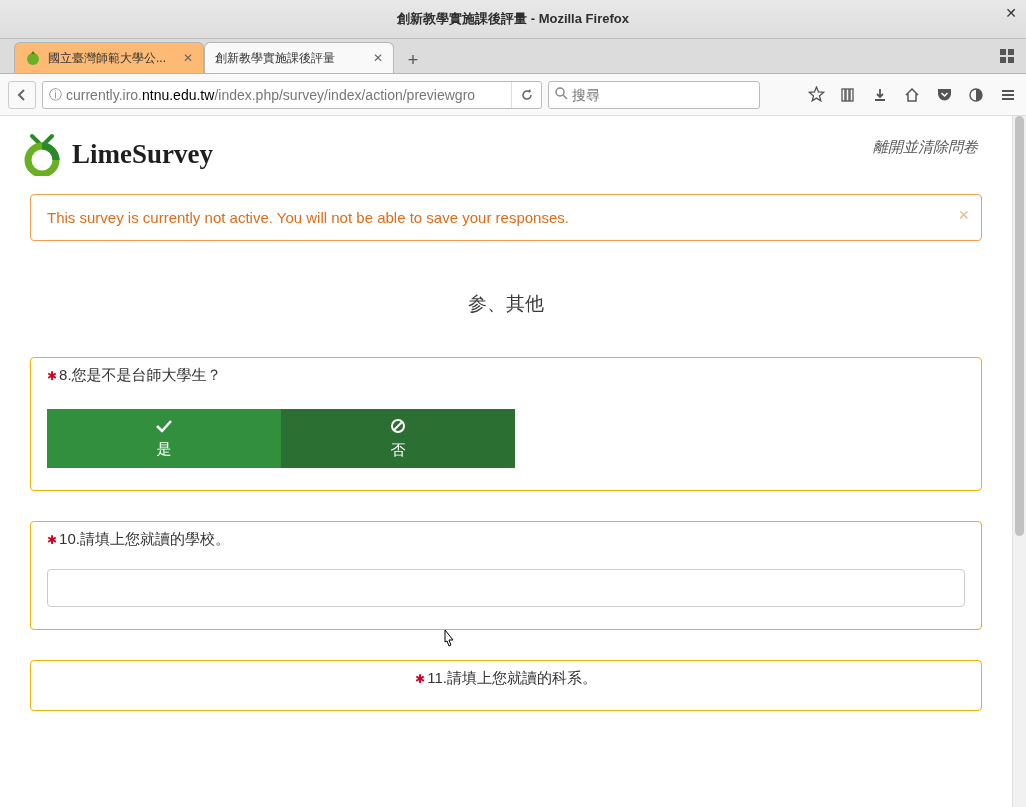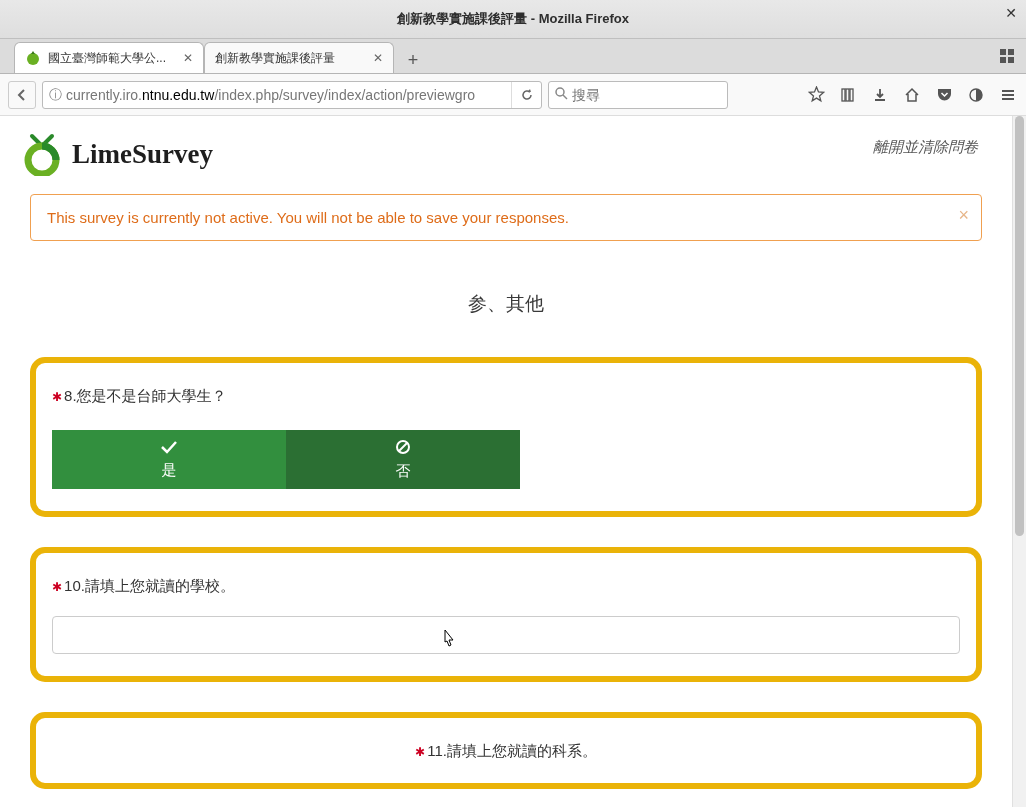--- a/index.html
+++ b/index.html
@@ -6,36 +6,36 @@
 body { font-family: "Helvetica Neue", Helvetica, Arial, sans-serif; font-size: 14px; color: #333; background: #fff; width: 1026px; height: 807px; overflow: hidden; position: relative; }
 
 
 .titlebar { height: 39px; background: linear-gradient(#e8e8e8,#dedede); display: flex; align-items: center; justify-content: center; position: relative; border-bottom: 1px solid #bfbfbf; }
 .titlebar-text { font-weight: bold; font-size: 13px; color: #2e2e2e; }
 .titlebar-close { position: absolute; right: 6px; top: 4px; width: 18px; height: 18px; display: flex; align-items: center; justify-content: center; font-size: 14px; color: #333; cursor: pointer; }
 
 
 .tabstrip { height: 35px; background: #dcdcdc; display: flex; align-items: flex-end; padding-left: 14px; border-bottom: 1px solid #b5b5b5; position: relative; }
 .tab { height: 31px; display: flex; align-items: center; padding: 0 10px; border: 1px solid #b5b5b5; border-bottom: none; border-top-left-radius: 6px; border-top-right-radius: 6px; font-size: 12px; min-width: 190px; max-width: 206px; position: relative; }
-.tab.bg { background: #ffffff; }
+.tab.bg { background: #fdba74; }
 .tab.active { background: #f9f9f9; }
 .tab-favicon { width: 16px; height: 16px; margin-right: 7px; flex-shrink: 0; }
 .tab-label { flex: 1; white-space: nowrap; overflow: hidden; text-overflow: ellipsis; color: #333; }
 .tab-close { margin-left: 6px; font-size: 12px; color: #666; cursor: pointer; }
 .tab-add { width: 30px; height: 26px; display: flex; align-items: center; justify-content: center; font-size: 18px; color: #555; cursor: pointer; margin-left: 4px; }
 .rect-indicator { position: absolute; right: 10px; top: 8px; width: 18px; height: 18px; display:flex; align-items:center; justify-content:center; }
 
 
 .navbar { height: 42px; background: #f9f9f9; display: flex; align-items: center; padding: 0 8px; gap: 6px; border-bottom: 1px solid #ddd; }
 .nav-btn { width: 28px; height: 28px; border: 1px solid #ccc; border-radius: 3px; display: flex; align-items: center; justify-content: center; background: #f9f9f9; color: #666; font-size: 14px; cursor: pointer; }
 .url-container { display:flex; align-items:center; border:1px solid #bbb; border-radius:3px; height:28px; background:#fff; width: 500px; padding-left:6px; }
 .url-info { font-size:13px; color:#888; margin-right:4px; }
 .url-input { flex:1; border:none; outline:none; font-size:14px; color:#333; height:100%; background:transparent; }
 .url-refresh { width:30px; height:100%; border-left:1px solid #ddd; display:flex; align-items:center; justify-content:center; color:#666; cursor:pointer; }
-.search-container { display:flex; align-items:center; border:1px solid #bbb; border-radius:3px; height:28px; background:#fff; width:180px; padding-left:6px; }
+.search-container { display:flex; align-items:center; border:1px solid #bbb; border-radius:3px; height:28px; background:#fff; width:212px; padding-left:6px; }
 .search-icon { color:#888; font-size:13px; margin-right:4px; }
 .search-input { flex:1; border:none; outline:none; font-size:14px; color:#555; background:transparent; }
 .bookmark-btns { display:flex; gap:12px; margin-left:auto; align-items:center; color:#555; }
 .tool-icon { width:20px; height:20px; display:flex; align-items:center; justify-content:center; cursor:pointer; }
 
 
 .page { position: relative; height: calc(807px - 28px - 35px - 42px); overflow: hidden; }
 .scrollbar { position:absolute; right:0; top:0; bottom:0; width:14px; background:#f1f1f1; border-left:1px solid #e0e0e0; }
 .scrollthumb { position:absolute; left:2px; right:2px; top:0; height:420px; background:#c1c1c1; border-radius:5px; }
 
@@ -46,21 +46,21 @@
 .logo svg { width:48px; height:44px; }
 .exit-link { font-size:15px; color:#555; cursor:pointer; padding-top:6px;font-style:italic; }
 
 .content-container { padding: 18px 30px 0 30px; }
 
 .alert { border:1px solid #f0a050; border-radius:4px; padding:14px 16px; color:#de6c19; font-size:15px; position:relative; background:#fff; }
 .alert-close { position:absolute; right:12px; top:10px; color:#e7b68a; font-size:18px; cursor:pointer; }
 
 .section-title { text-align:center; font-size:19px; color:#3a3a3a; margin:50px 0 40px 0; font-weight:normal; }
 
-.qcard { border:6px solid #eab308; border-radius:15px; padding:24px 16px 22px 16px; margin-bottom:30px; background:#fff; }
+.qcard { border:1px solid #eab308; border-radius:4px; padding:8px 16px 22px 16px; margin-bottom:30px; background:#fff; }
 .qtext { font-size:15px; color:#333; margin-bottom:24px; }
 .req { color:#c02; font-size:12px; margin-right:2px; }
 
 .btn-row { display:flex; }
 .choice-btn { flex:0 0 234px; height:59px; display:flex; flex-direction:column; align-items:center; justify-content:center; color:#fff; font-size:15px; cursor:pointer; }
 .choice-btn.yes { background:#328f3e; }
 .choice-btn.no { background:#2b6f33; position:relative; }
 .choice-icon { font-size:17px; margin-bottom:2px; }
 
 .text-input { width:100%; height:38px; border:1px solid #ccc; border-radius:4px; padding:6px 10px; font-size:14px; margin-top:20px; }

